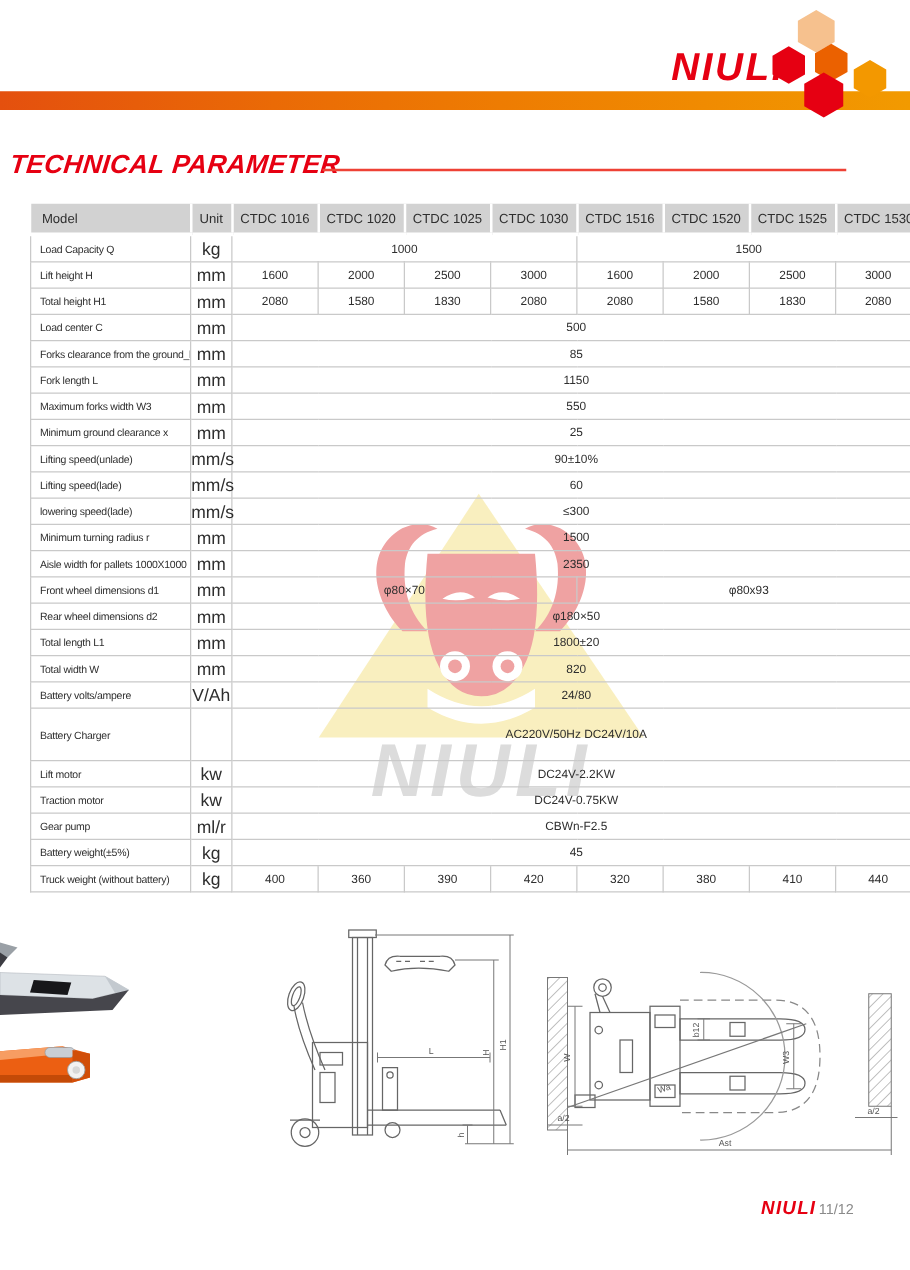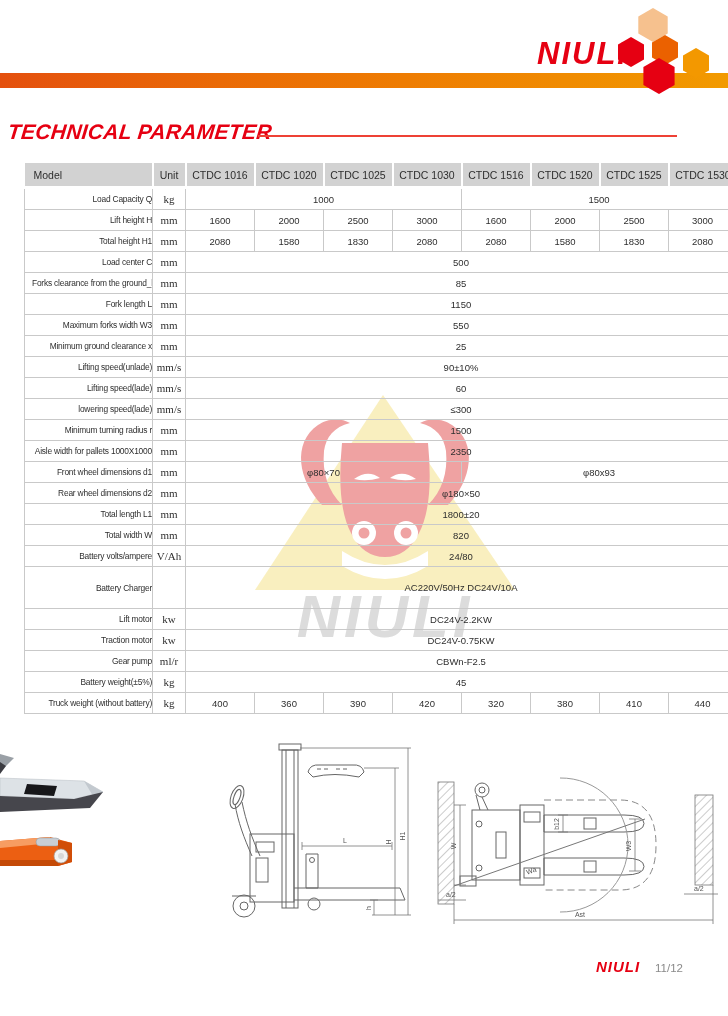--- a/index.html
+++ b/index.html
@@ -24,37 +24,37 @@
 
   
   table.spec{position:absolute;left:8px;top:163px;width:712px;border-collapse:collapse;
              table-layout:fixed;z-index:2;background:transparent;margin-left:16px;}
   table.spec th{background:#d2d2d2;font-size:10.5px;font-weight:400;color:#2e2e2e;height:23px;
                 border-right:2px solid #fff;border-bottom:3px solid #fff;padding:0;}
   table.spec th:last-child{border-right:0;}
   table.spec th.first{text-align:left;padding-left:9px;}
   table.spec td{border:1px solid #c9c9c9;height:20px;padding:0;text-align:center;
                 font-size:9.5px;color:#2e2e2e;background:transparent;}
-  table.spec td.label{text-align:right;padding-left:7px;font-size:8.4px;letter-spacing:-.2px;
+  table.spec td.label{text-align:left;padding-left:7px;font-size:8.4px;letter-spacing:-.2px;
                       white-space:nowrap;overflow:hidden;}
-  table.spec td.unit{font-size:11px;font-family:Liberation Serif, serif;}
+  table.spec td.unit{font-size:14px;}
   table.spec tr.tall td{height:41px;}
 
   
   .photo-svg{position:absolute;left:0;top:748px;width:215px;height:170px;}
   .side-svg{position:absolute;left:222px;top:738px;width:195px;height:205px;}
   .top-svg{position:absolute;left:432px;top:772px;width:292px;height:168px;}
   .dim{stroke:#777;stroke-width:.8;fill:none;}
   .ln{stroke:#666;stroke-width:1;fill:none;}
   .dimtxt{fill:#555;font-size:7px;font-family:"Liberation Sans",sans-serif;}
 
   
   .footer{position:absolute;top:958px;right:45px;white-space:nowrap;}
   .footer .brand{color:#e60012;font-weight:bold;font-style:italic;font-size:15px;letter-spacing:1px;}
-  .footer .pageno{color:#8a8a8a;font-size:11.5px;margin-left:15px;}
+  .footer .pageno{color:#8a8a8a;font-size:11.5px;margin-left:2px;}
 </style>
 </head>
 <body>
 
 <div class="page">
 
   <div class="topbar"></div>
 
   <svg class="logo-svg" viewBox="0 0 190 96">
     <text x="2" y="64" font-size="31" font-weight="bold" font-style="italic" fill="#e60012" letter-spacing="2">NIULI</text>

